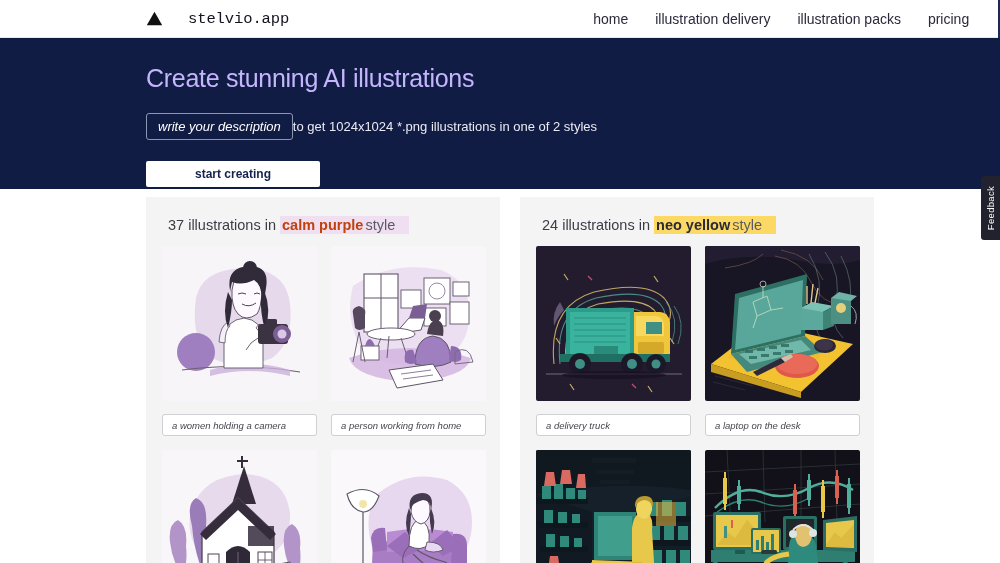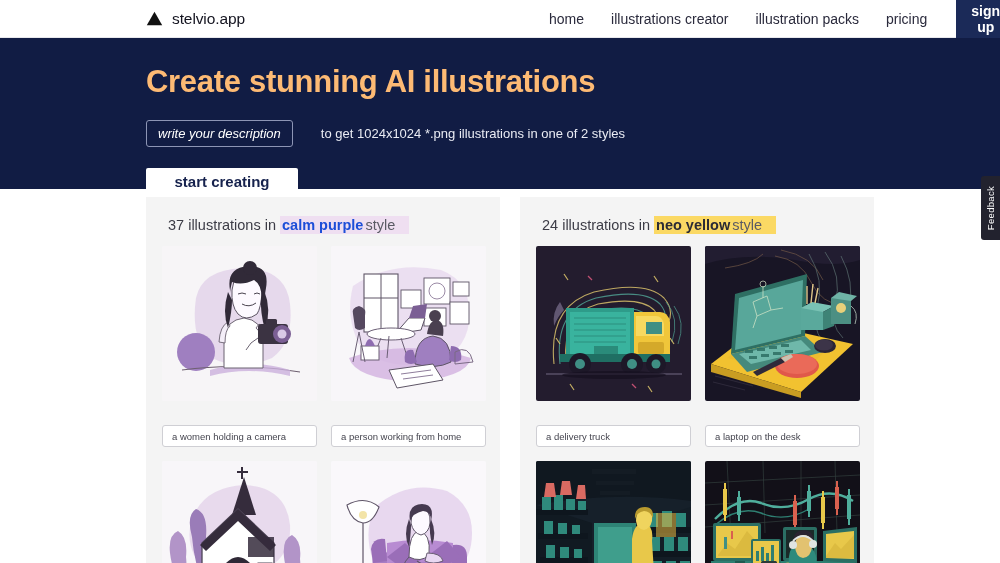--- a/index.html
+++ b/index.html
@@ -14,21 +14,21 @@
   
   .topbar {
     height: 38px;
     background: #ffffff;
     display: flex;
     align-items: center;
     padding: 0 0 0 146px;
     border-bottom: 1px solid #e8e8ec;
     position: relative;
   }
-  .brand { display: flex; align-items: center; gap: 9px; }
+  .brand { display: flex; align-items: center; gap: 25px; font-family: Liberation Mono, monospace; }
   .brand-mark { width: 17px; height: 15px; display: block; }
   .brand-name {
     font-size: 15.5px;
     color: #13131f;
     letter-spacing: -0.1px;
   }
   .nav {
     display: flex;
     align-items: center;
     gap: 27px;
@@ -67,54 +67,54 @@
   }
 
   
   .hero {
     background: #111c44;
     height: 151px;
     padding: 26px 0 0 146px;
     position: relative;
   }
   .hero-title {
-    color: #fdba74;
-    font-size: 31px;
-    font-weight: bold;
+    color: #c4b5fd;
+    font-size: 25px;
+    font-weight: normal;
     letter-spacing: -0.3px;
   }
   .hero-sub {
     margin-top: 20px;
     display: flex;
     align-items: center;
-    gap: 28px;
+    gap: 0;
   }
   .hero-chip {
     border: 1px solid #8d95b5;
     border-radius: 3px;
     padding: 5px 11px;
     font-style: italic;
     font-size: 13px;
     color: #ffffff;
     background: transparent;
     cursor: text;
   }
   .hero-sub-text {
     color: #e9ebf3;
     font-size: 13px;
   }
   .btn-start {
     margin-top: 21px;
-    width: 152px;
+    width: 174px;
     height: 26px;
     background: #ffffff;
     border: none;
     border-radius: 2px;
     color: #16224d;
-    font-size: 15px;
+    font-size: 12px;
     font-weight: bold;
     cursor: pointer;
     font-family: "Liberation Sans", sans-serif;
   }
 
   
   .feedback-tab {
     position: absolute;
     right: 0;
     top: 176px;
@@ -149,21 +149,21 @@
     padding: 14px 16px 0 16px;
     height: 380px;
   }
   .panel-title {
     font-size: 14.5px;
     color: #3c3c46;
     margin: 6px 0 13px 6px;
     white-space: nowrap;
   }
   .hl { font-weight: bold; padding: 1px 2px; }
-  .hl-purple { background: #efdff1; color: #1d4ed8; }
+  .hl-purple { background: #efdff1; color: #c2410c; }
   .hl-yellow { background: #fbd964; color: #2b2b35; }
   .hl-tail { padding: 1px 14px 1px 0; color: #5a5a64; }
   .hl-tail.purple { background: #efdff1; }
   .hl-tail.yellow { background: #fbd964; }
 
   .grid {
     display: grid;
     grid-template-columns: 1fr 1fr;
     gap: 14px;
   }
@@ -172,48 +172,49 @@
     width: 155px;
     height: 155px;
     border-radius: 2px;
     overflow: hidden;
     display: block;
     cursor: pointer;
     background: #f7f5f8;
   }
   .thumb svg { display: block; width: 100%; height: 100%; }
   .caption {
-    margin-top: 24px;
+    margin-top: 13px;
     border: 1px solid #cfcfd4;
     border-radius: 3px;
     background: #ffffff;
     height: 22px;
     display: flex;
     align-items: center;
     padding: 0 9px;
     font-size: 9.5px;
+    font-style: italic;
     color: #45454f;
     white-space: nowrap;
     overflow: hidden;
     cursor: text;
   }
 </style>
 </head>
 <body>
 
 <div class="topbar">
   <div class="brand">
     <svg class="brand-mark" viewBox="0 0 17 15">
       <path d="M8.5 0.8 L16.2 14.2 L0.8 14.2 Z" fill="#111111"></path>
     </svg>
     <span class="brand-name">stelvio.app</span>
   </div>
   <div class="nav">
     <a class="nav-link">home</a>
-    <a class="nav-link">illustrations creator</a>
+    <a class="nav-link">illustration delivery</a>
     <a class="nav-link">illustration packs</a>
     <a class="nav-link">pricing</a>
     <button class="btn-signup">sign up</button>
     <button class="btn-login">log in</button>
   </div>
 </div>
 
 <div class="hero">
   <div class="hero-title">Create stunning AI illustrations</div>
   <div class="hero-sub">

